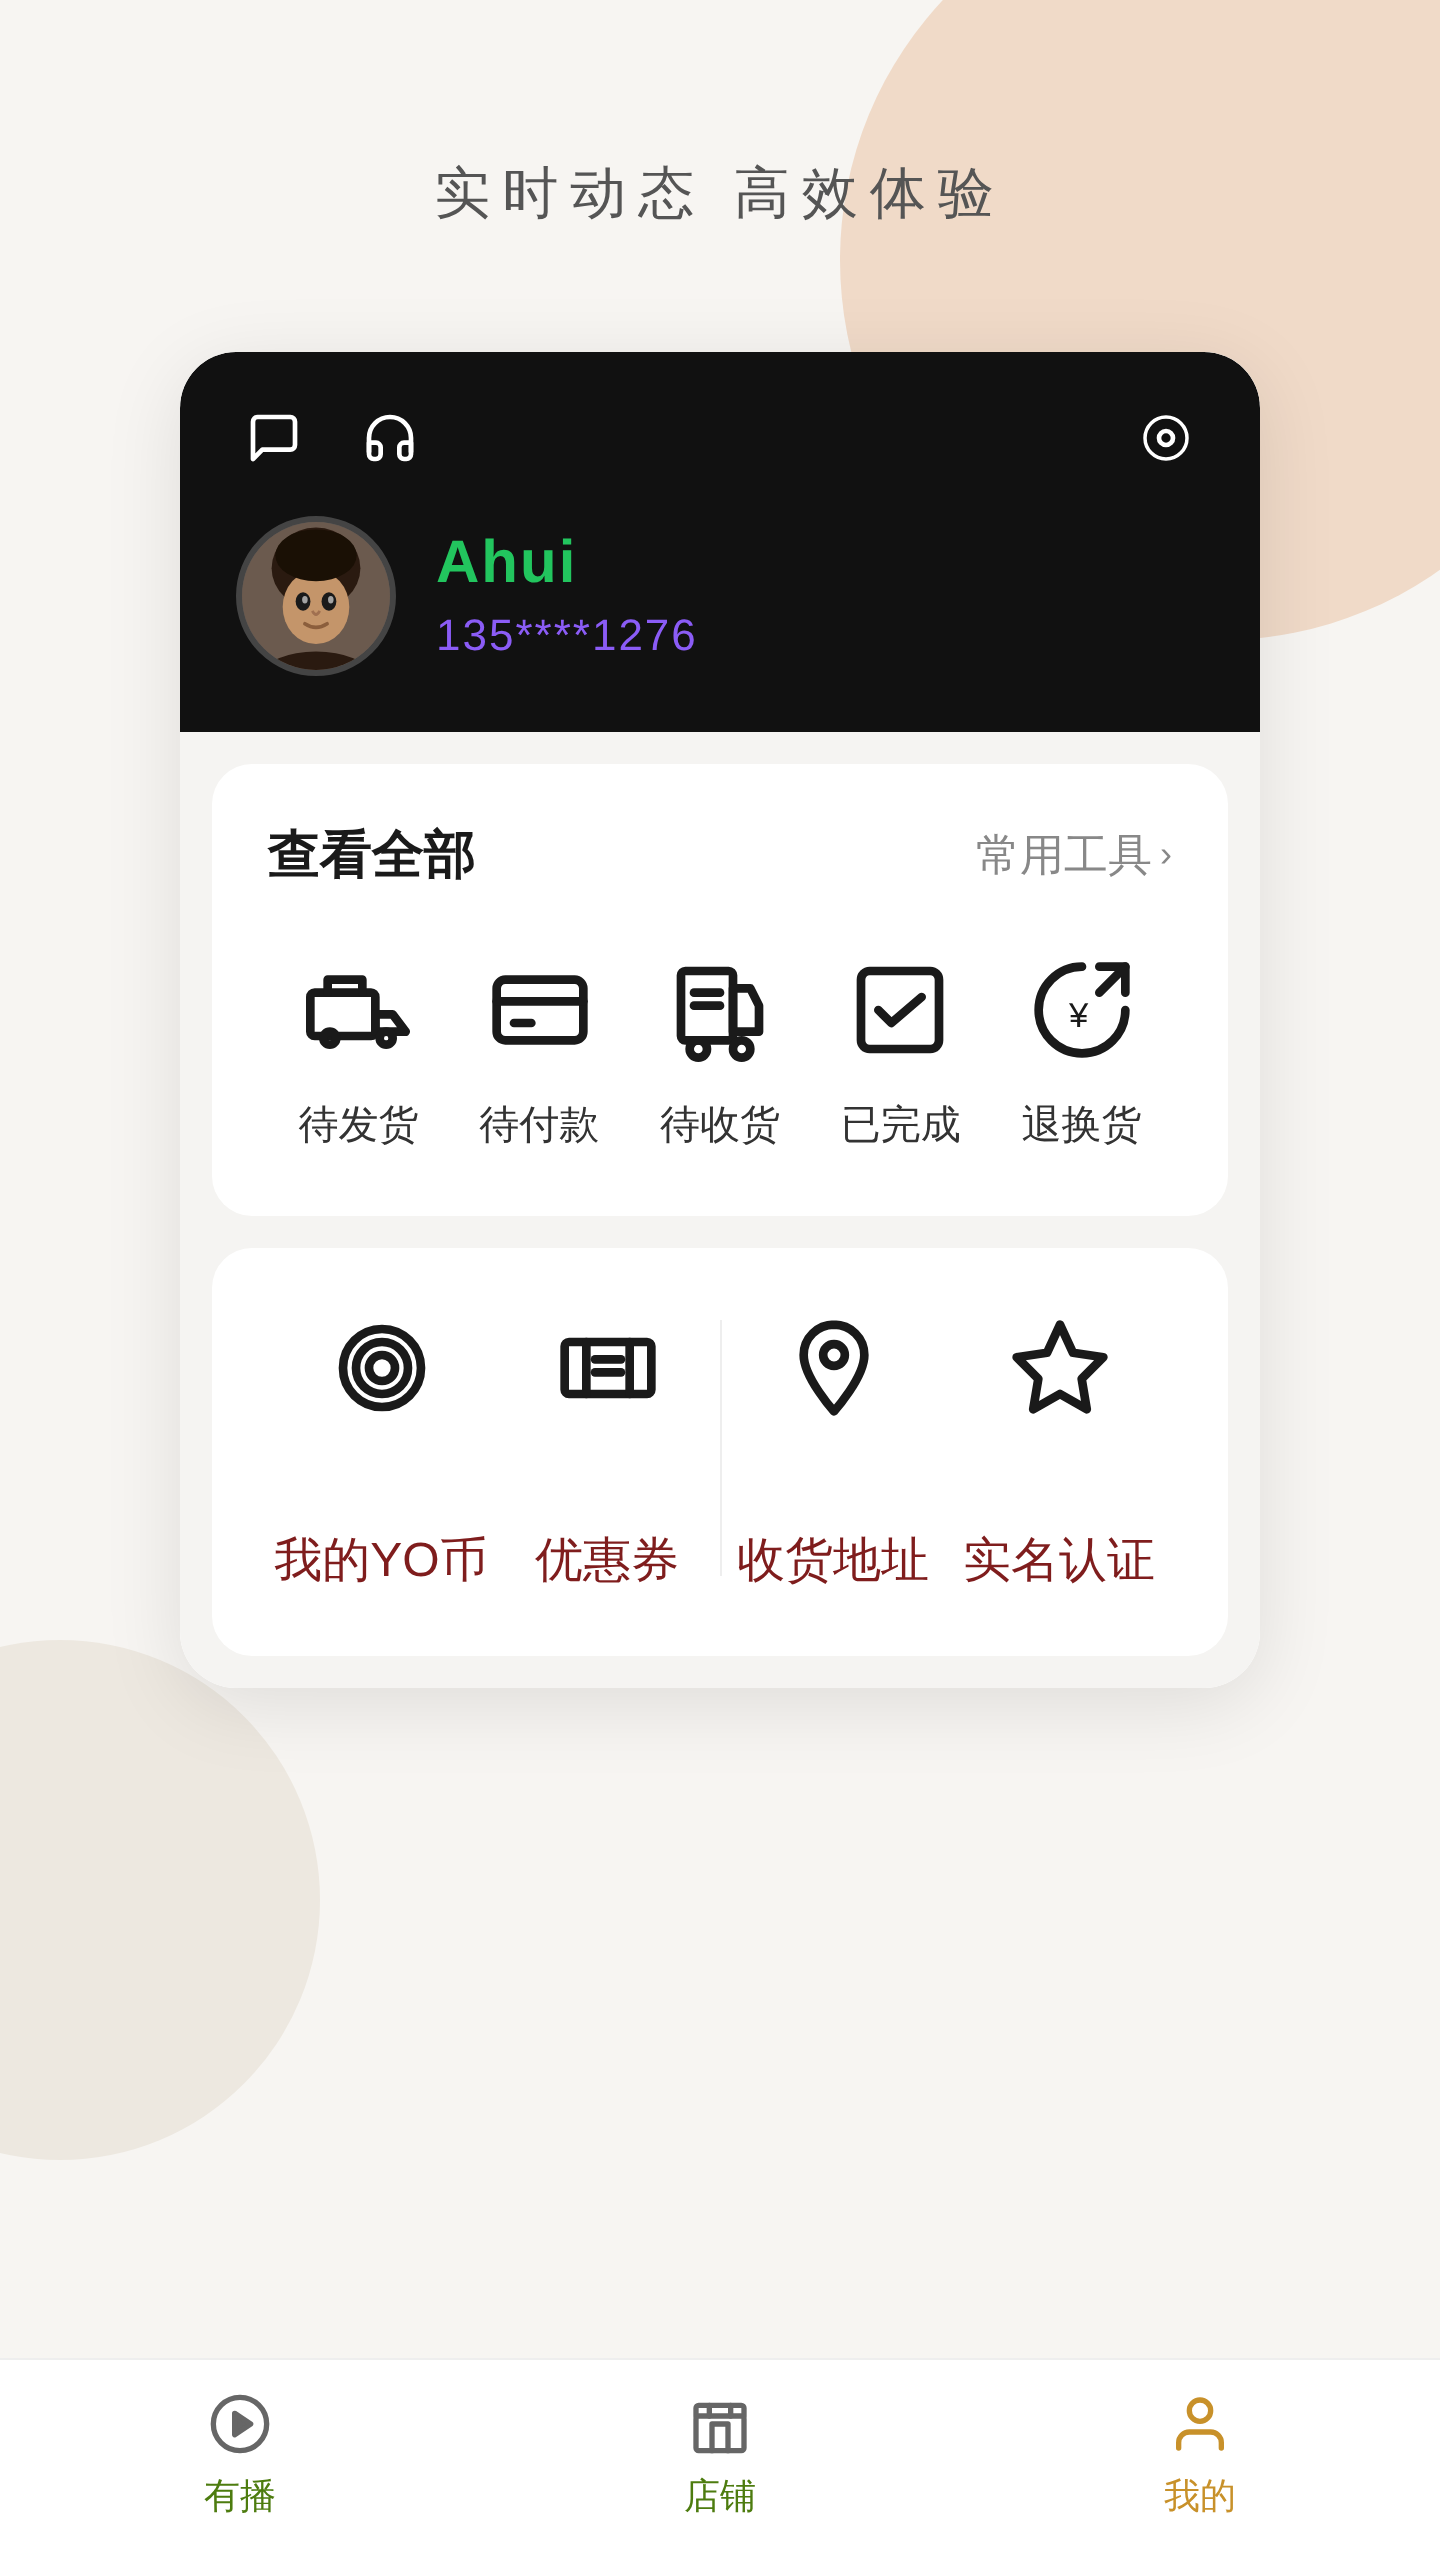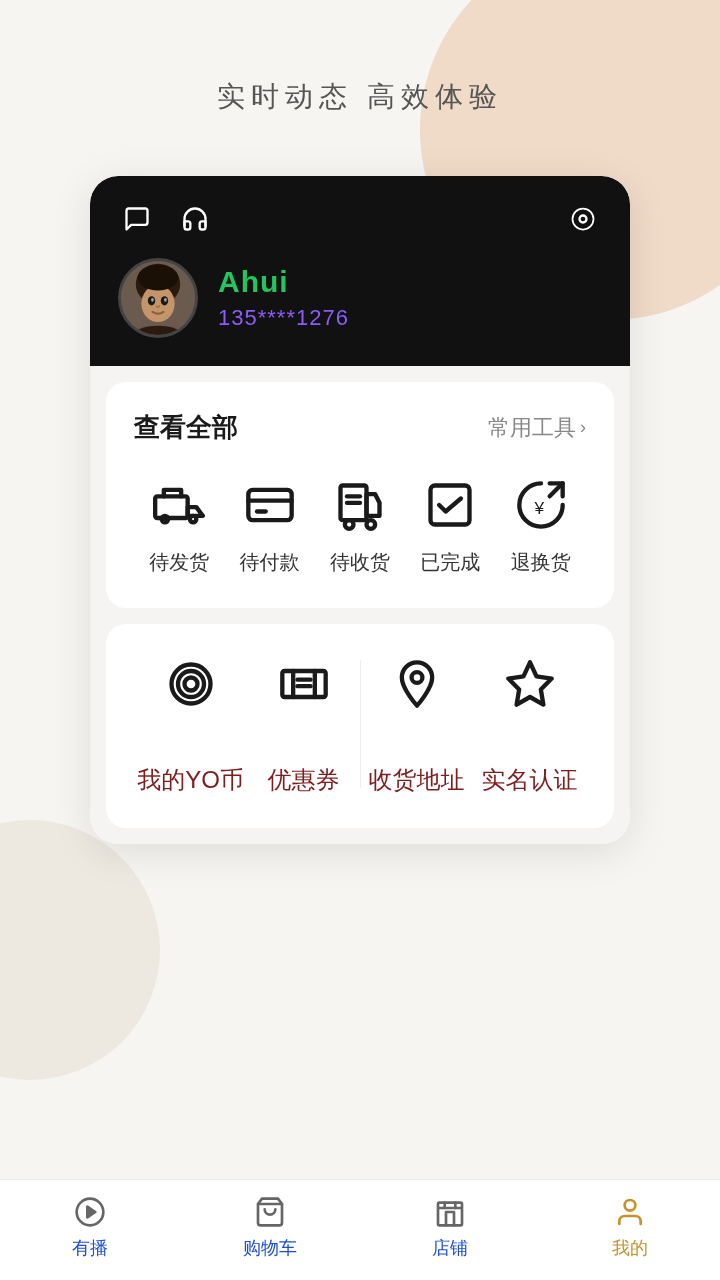--- a/index.html
+++ b/index.html
@@ -297,21 +297,21 @@
       fill: none;
       stroke-width: 2;
       stroke-linecap: round;
       stroke-linejoin: round;
     }
     .nav-icon.active svg {
       stroke: #c8912a;
     }
     .nav-label {
       font-size: 18px;
-      color: #1d4ed8;
+      color: #4d7c0f;
     }
     .nav-label.active {
       color: #c8912a;
     }
 
     
     .main-scroll {
       padding-bottom: 120px;
       width: 100%;
       display: flex;
@@ -526,30 +526,20 @@
     <div class="nav-icon">
       <svg viewBox="0 0 24 24">
         <circle cx="12" cy="12" r="10"></circle>
         <polygon points="10,8 16,12 10,16" stroke="#666" fill="#666"></polygon>
       </svg>
     </div>
     <span class="nav-label">有播</span>
   </div>
 
 
-  <div class="nav-item">
-    <div class="nav-icon">
-      <svg viewBox="0 0 24 24">
-        <path d="M6 2L3 6v14a2 2 0 0 0 2 2h14a2 2 0 0 0 2-2V6l-3-4z"></path>
-        <line x1="3" y1="6" x2="21" y2="6"></line>
-        <path d="M16 10a4 4 0 0 1-8 0"></path>
-      </svg>
-    </div>
-    <span class="nav-label">购物车</span>
-  </div>
 
   <div class="nav-item">
     <div class="nav-icon">
       <svg viewBox="0 0 24 24">
         <rect x="3" y="9" width="18" height="13" rx="1"></rect>
         <path d="M3 9V6a1 1 0 0 1 1-1h16a1 1 0 0 1 1 1v3"></path>
         <path d="M9 22V12h6v10"></path>
         <line x1="8" y1="5" x2="8" y2="9"></line>
         <line x1="16" y1="5" x2="16" y2="9"></line>
       </svg>

